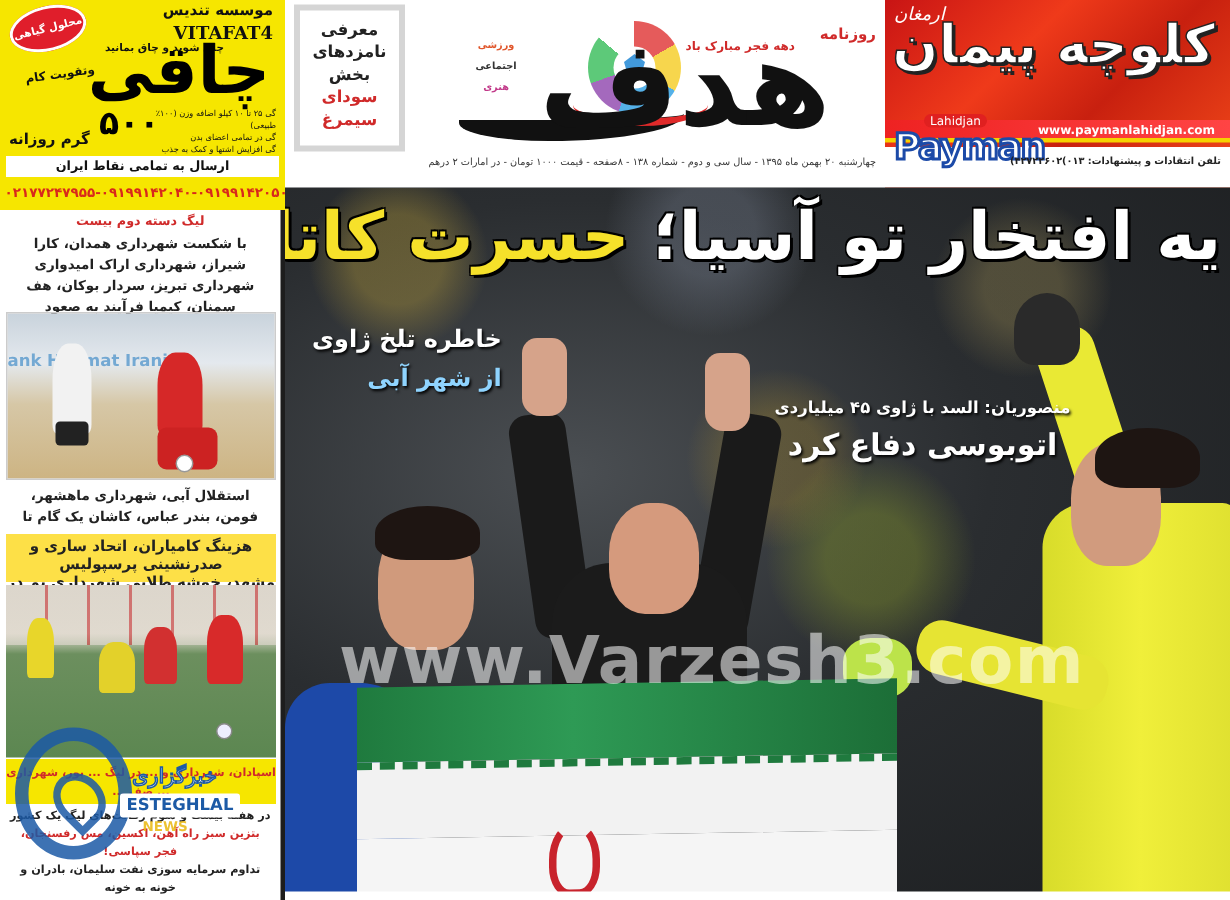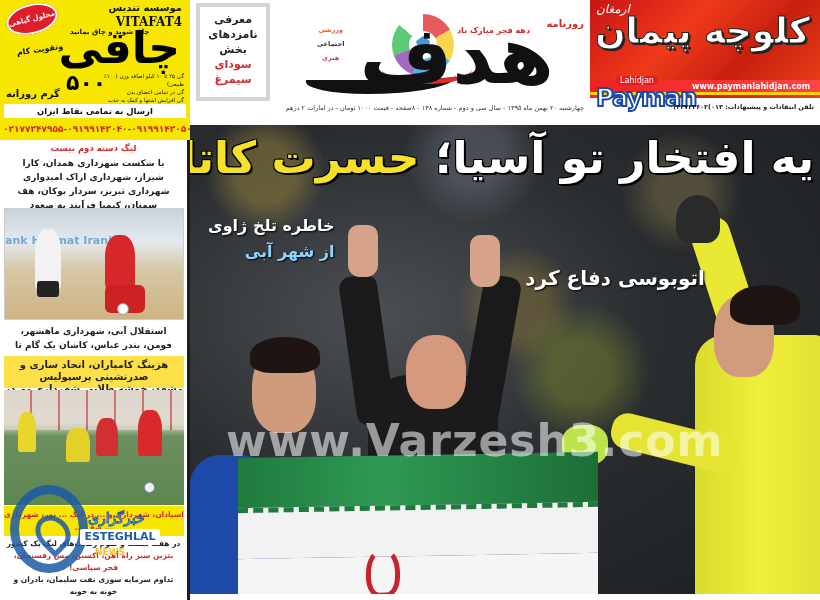--- a/index.html
+++ b/index.html
@@ -239,17 +239,18 @@
   </div>
 
   <div class="headline">
     <span>یه افتخار تو آسیا؛ </span><span class="yel">حسرت کاتالانیا</span>
   </div>
   <div class="sub1">
     <span>خاطره تلخ ژاوی</span>
     <span class="blue">از شهر آبی</span>
   </div>
   <div class="sub2">
+    <span class="k">منصوریان: السد با ژاوی ۴۵ میلیاردی</span>
     <span class="h">اتوبوسی دفاع کرد</span>
   </div>
   <div class="watermark">www.Varzesh3.com</div>
   <div class="bottombar"></div>
 </div>
 
 </body></html>

